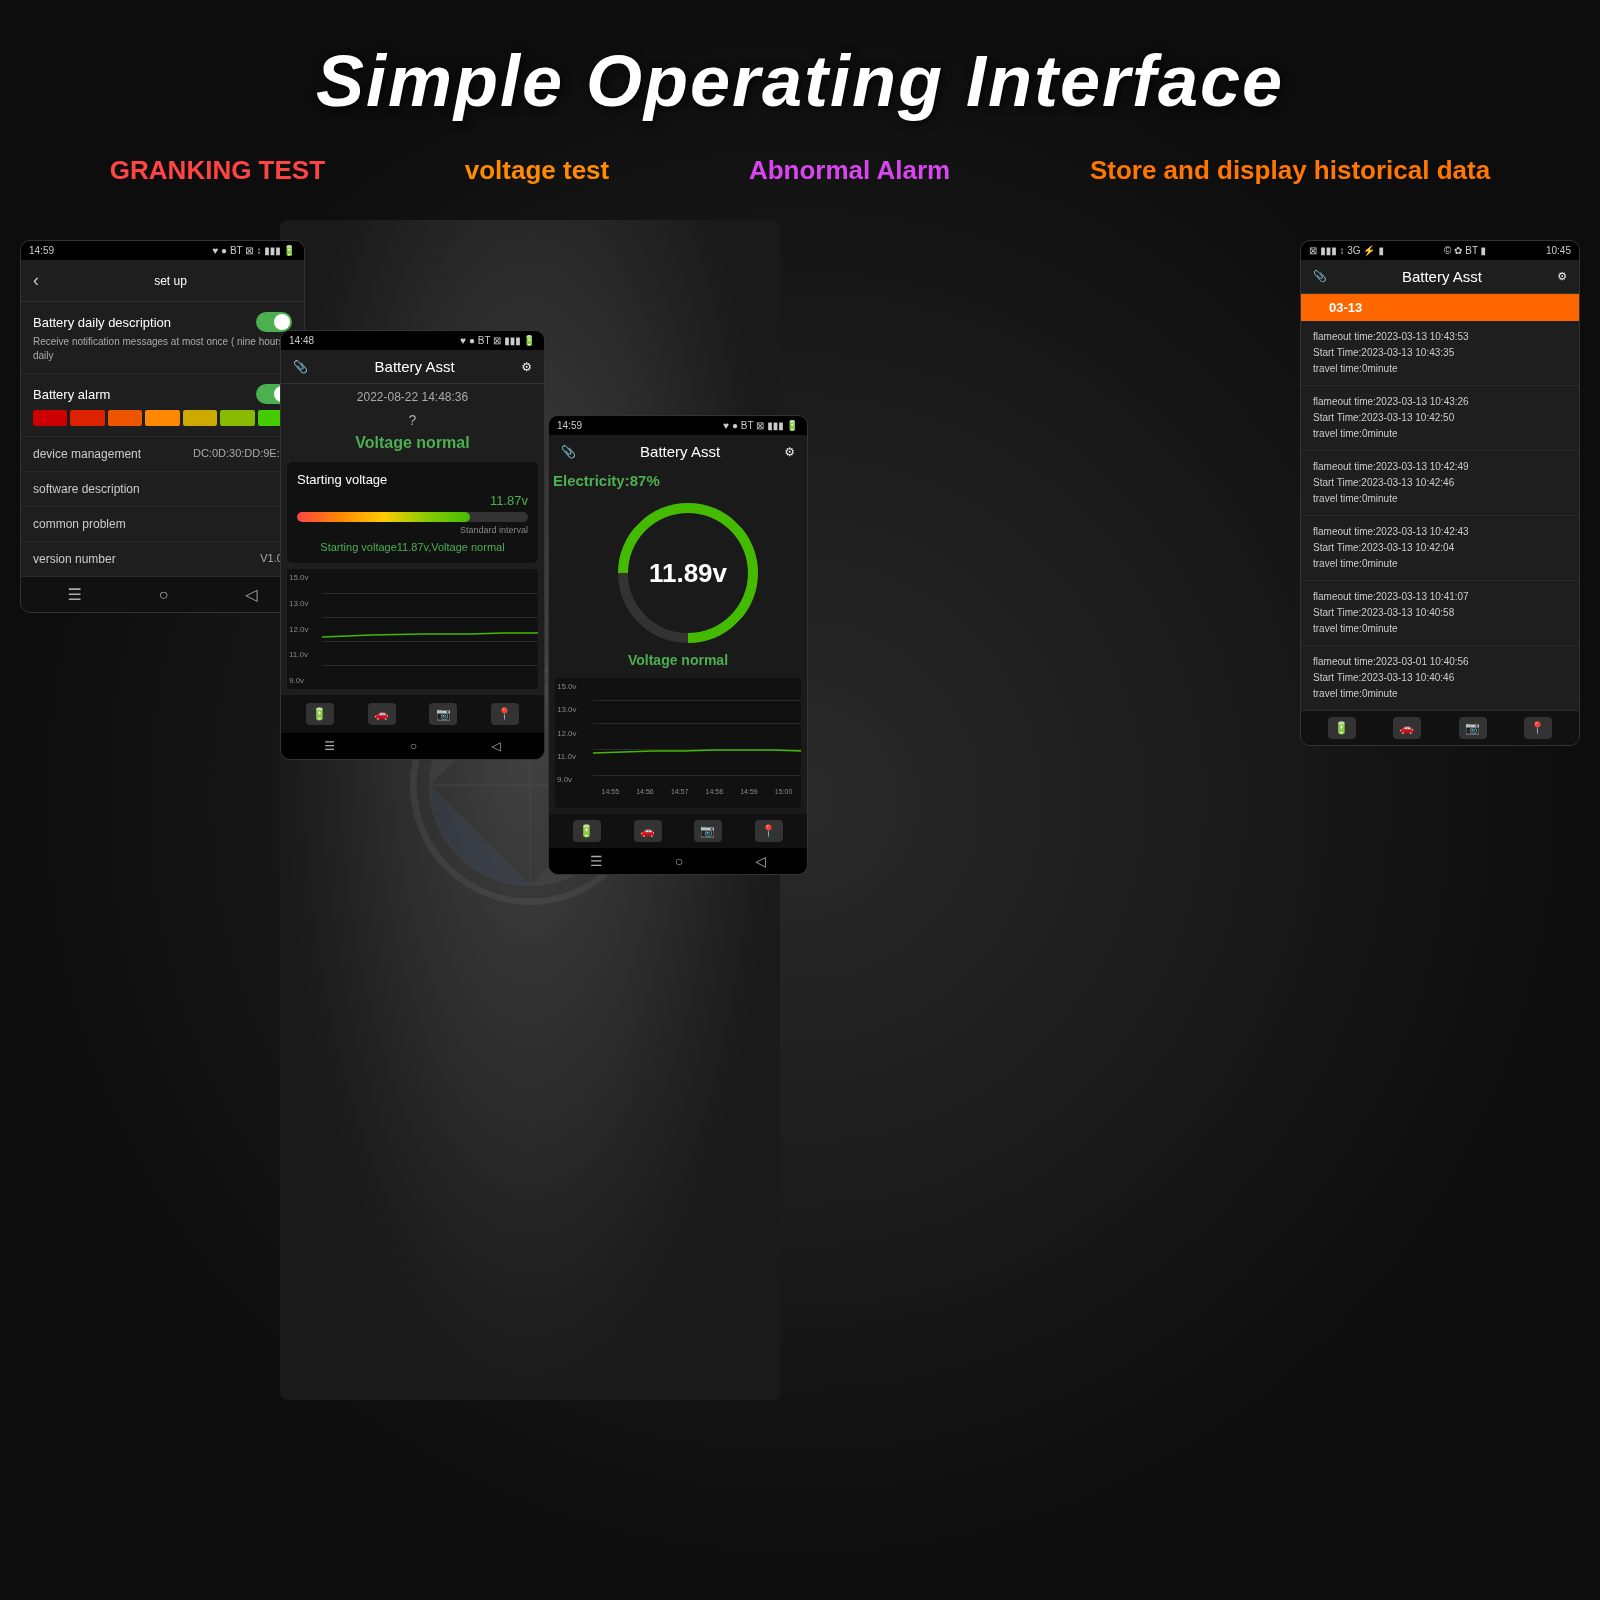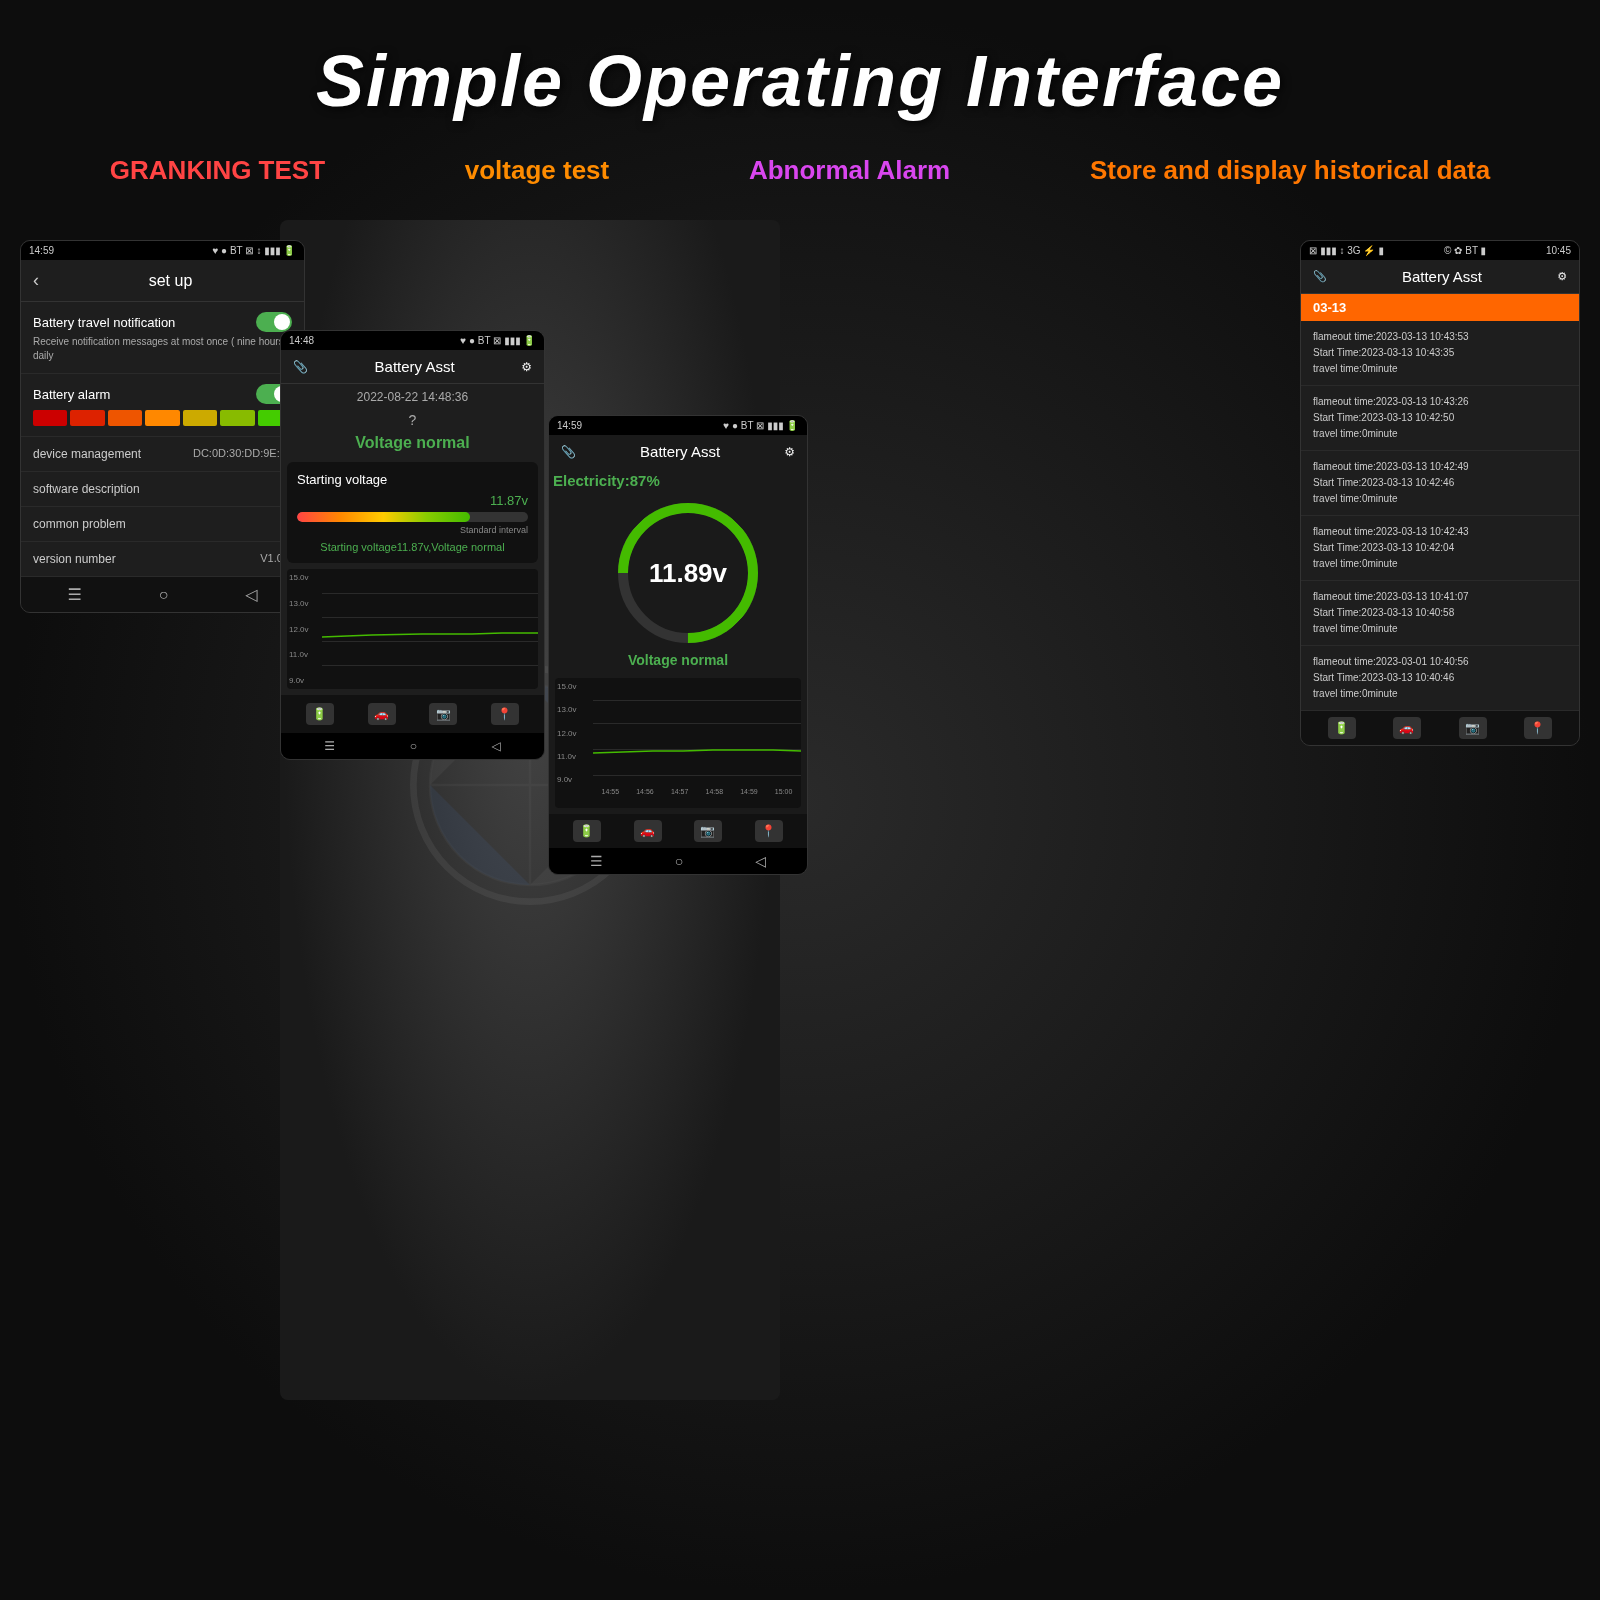--- a/index.html
+++ b/index.html
@@ -102,21 +102,21 @@
       display: flex;
       align-items: center;
       gap: 10px;
       border-bottom: 1px solid #333;
     }
     .back-arrow {
       color: #ccc;
       font-size: 18px;
     }
     .screen1-header-title {
-      font-size: 16px;
+      font-size: 12px;
       color: #fff;
       text-align: center;
       flex: 1;
     }
     .setting-row {
       padding: 10px 12px;
       border-bottom: 1px solid #2a2a2a;
     }
     .setting-row-header {
       display: flex;
@@ -393,21 +393,21 @@
       padding: 8px 12px;
       display: flex;
       justify-content: space-between;
       align-items: center;
       border-bottom: 1px solid #333;
     }
     .screen4-title { font-size: 15px; color: #fff; flex: 1; text-align: center; }
     .date-tag {
       background: #ff6600;
       color: white;
-      padding: 6px 12px;
+      padding: 6px 28px;
       font-size: 13px;
       font-weight: bold;
     }
     .history-entry {
       padding: 8px 12px;
       border-bottom: 1px solid #2a2a2a;
       font-size: 10px;
       line-height: 1.6;
       color: #ccc;
     }
@@ -461,21 +461,21 @@
       <span>14:59</span>
       <span>♥ ● BT ⊠ ↕ ▮▮▮ 🔋</span>
     </div>
     <div class="screen1-header">
       <span class="back-arrow">‹</span>
       <span class="screen1-header-title">set up</span>
     </div>
 
     <div class="setting-row">
       <div class="setting-row-header">
-        <span class="setting-title">Battery travel notification</span>
+        <span class="setting-title">Battery daily description</span>
         <div class="toggle-on"></div>
       </div>
       <div class="setting-desc">Receive notification messages at most once ( nine hours daily</div>
     </div>
 
 
     <div class="setting-row">
       <div class="setting-row-header">
         <span class="setting-title">Battery alarm</span>
         <div class="toggle-on"></div>

